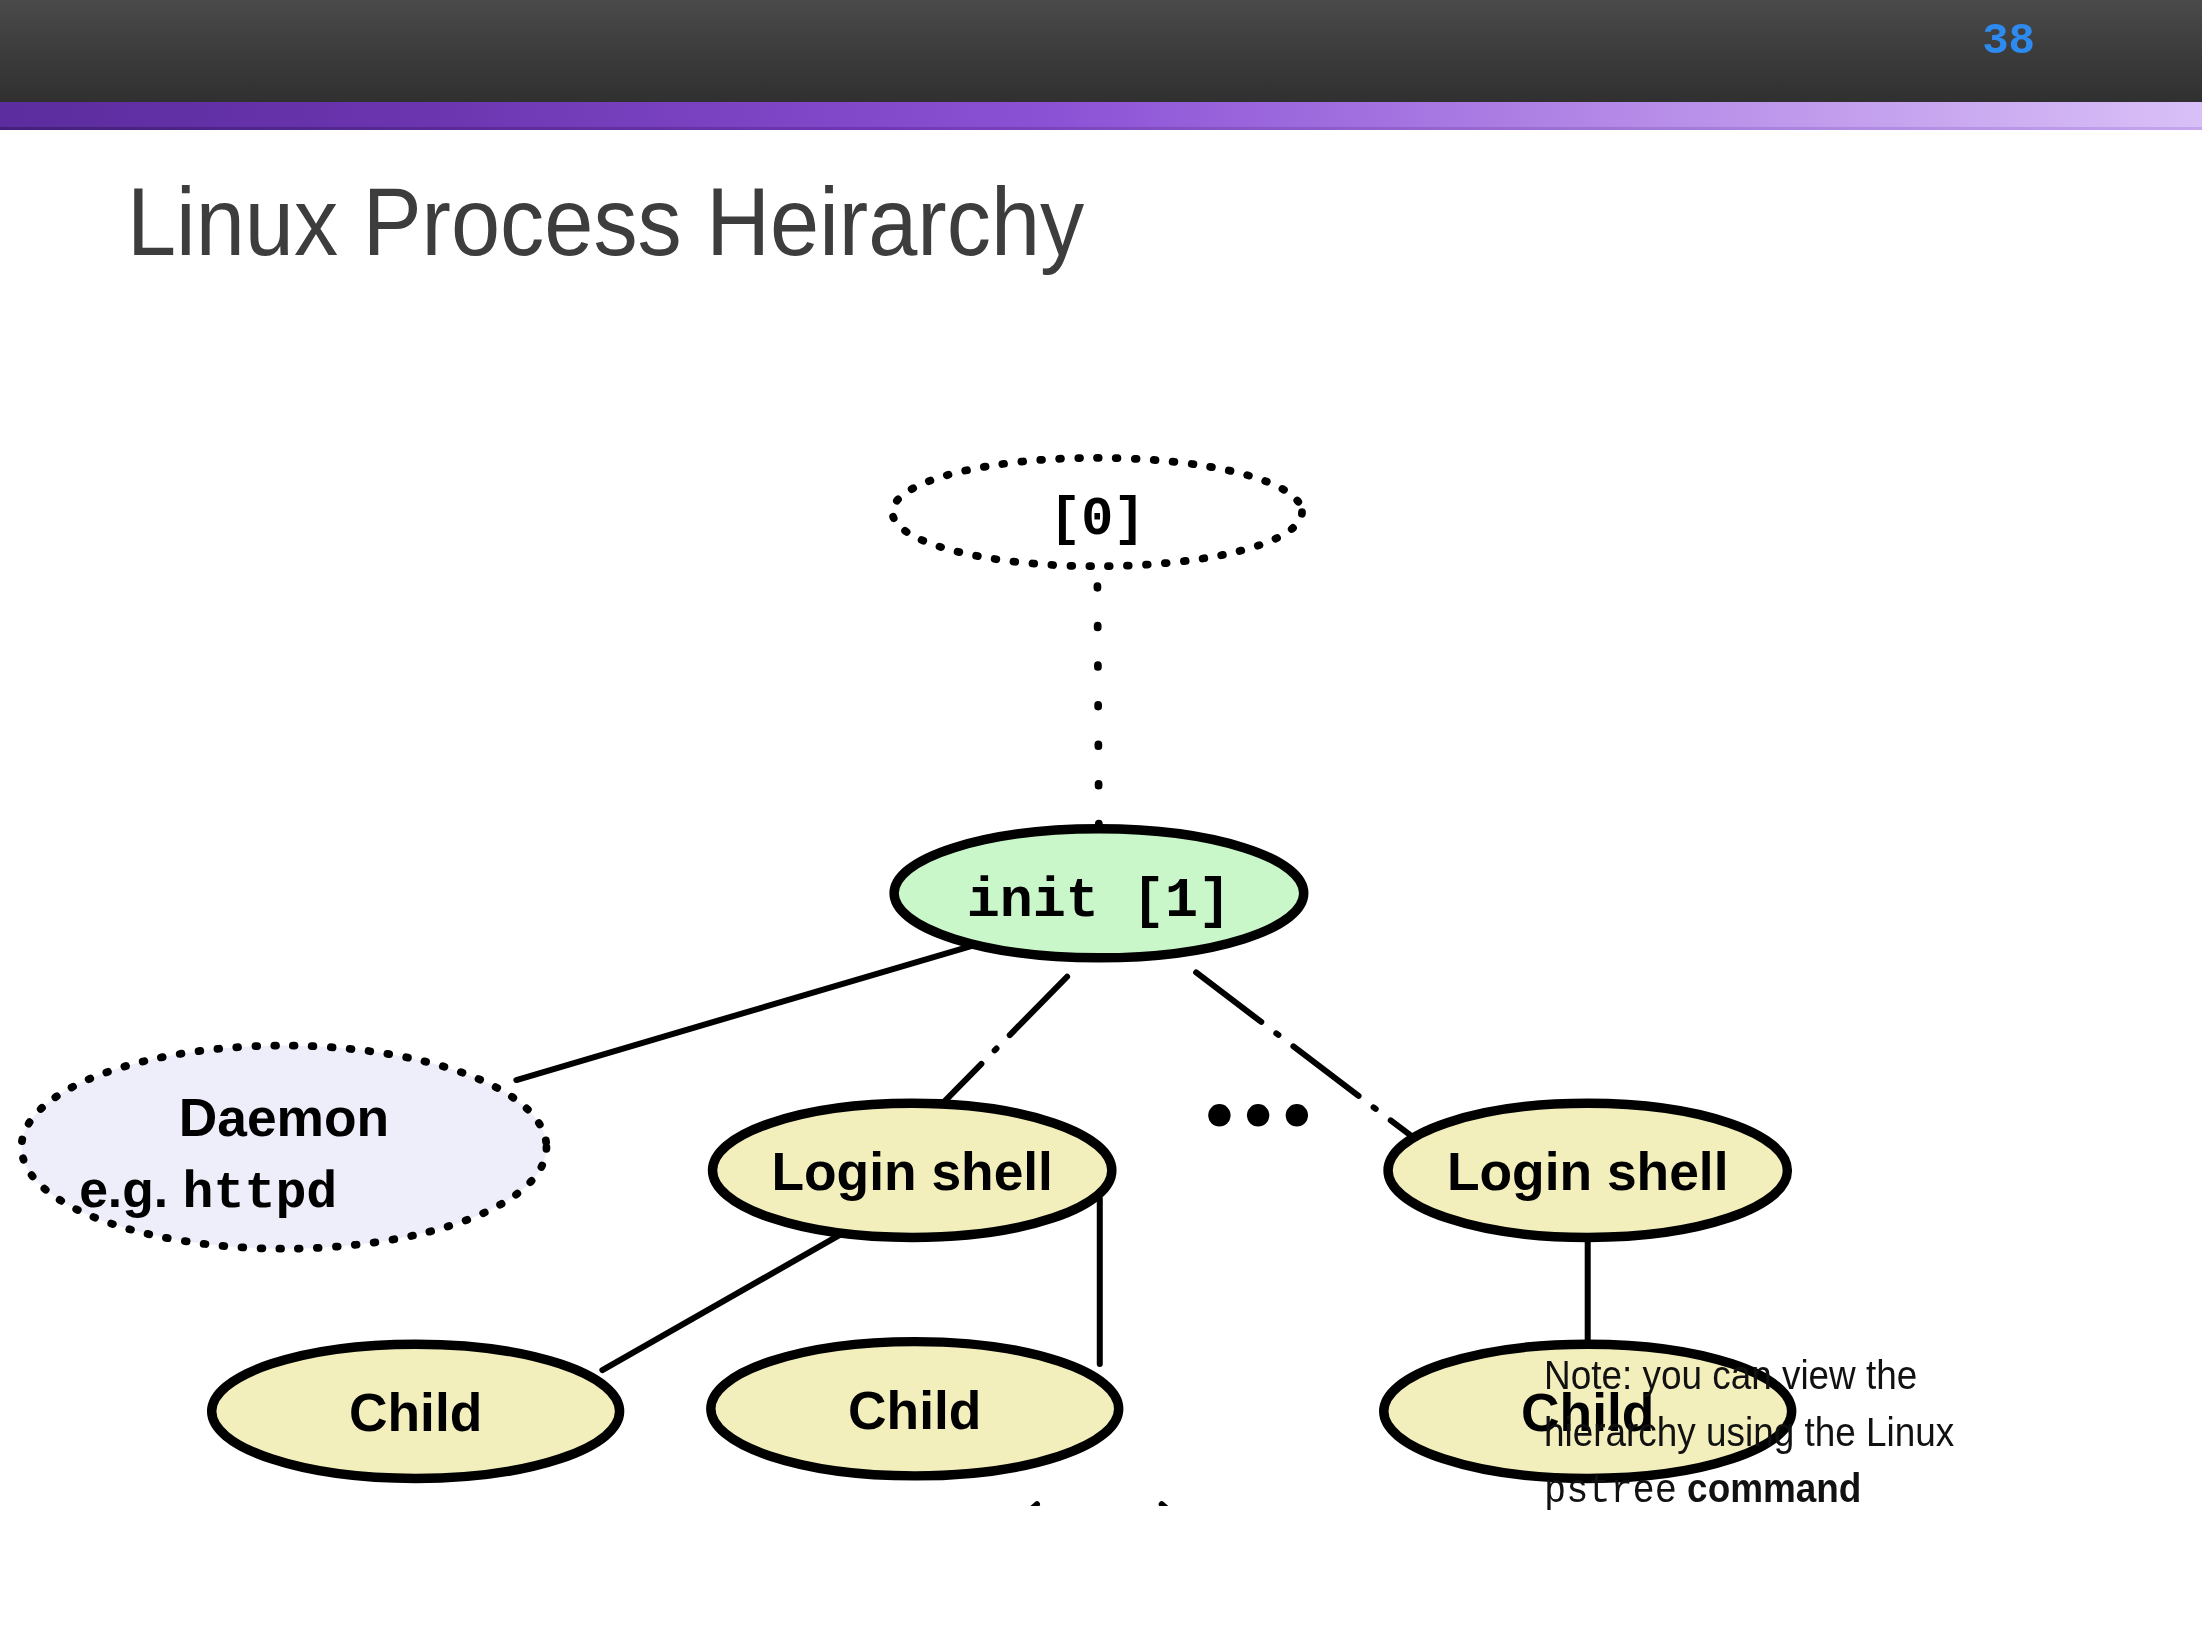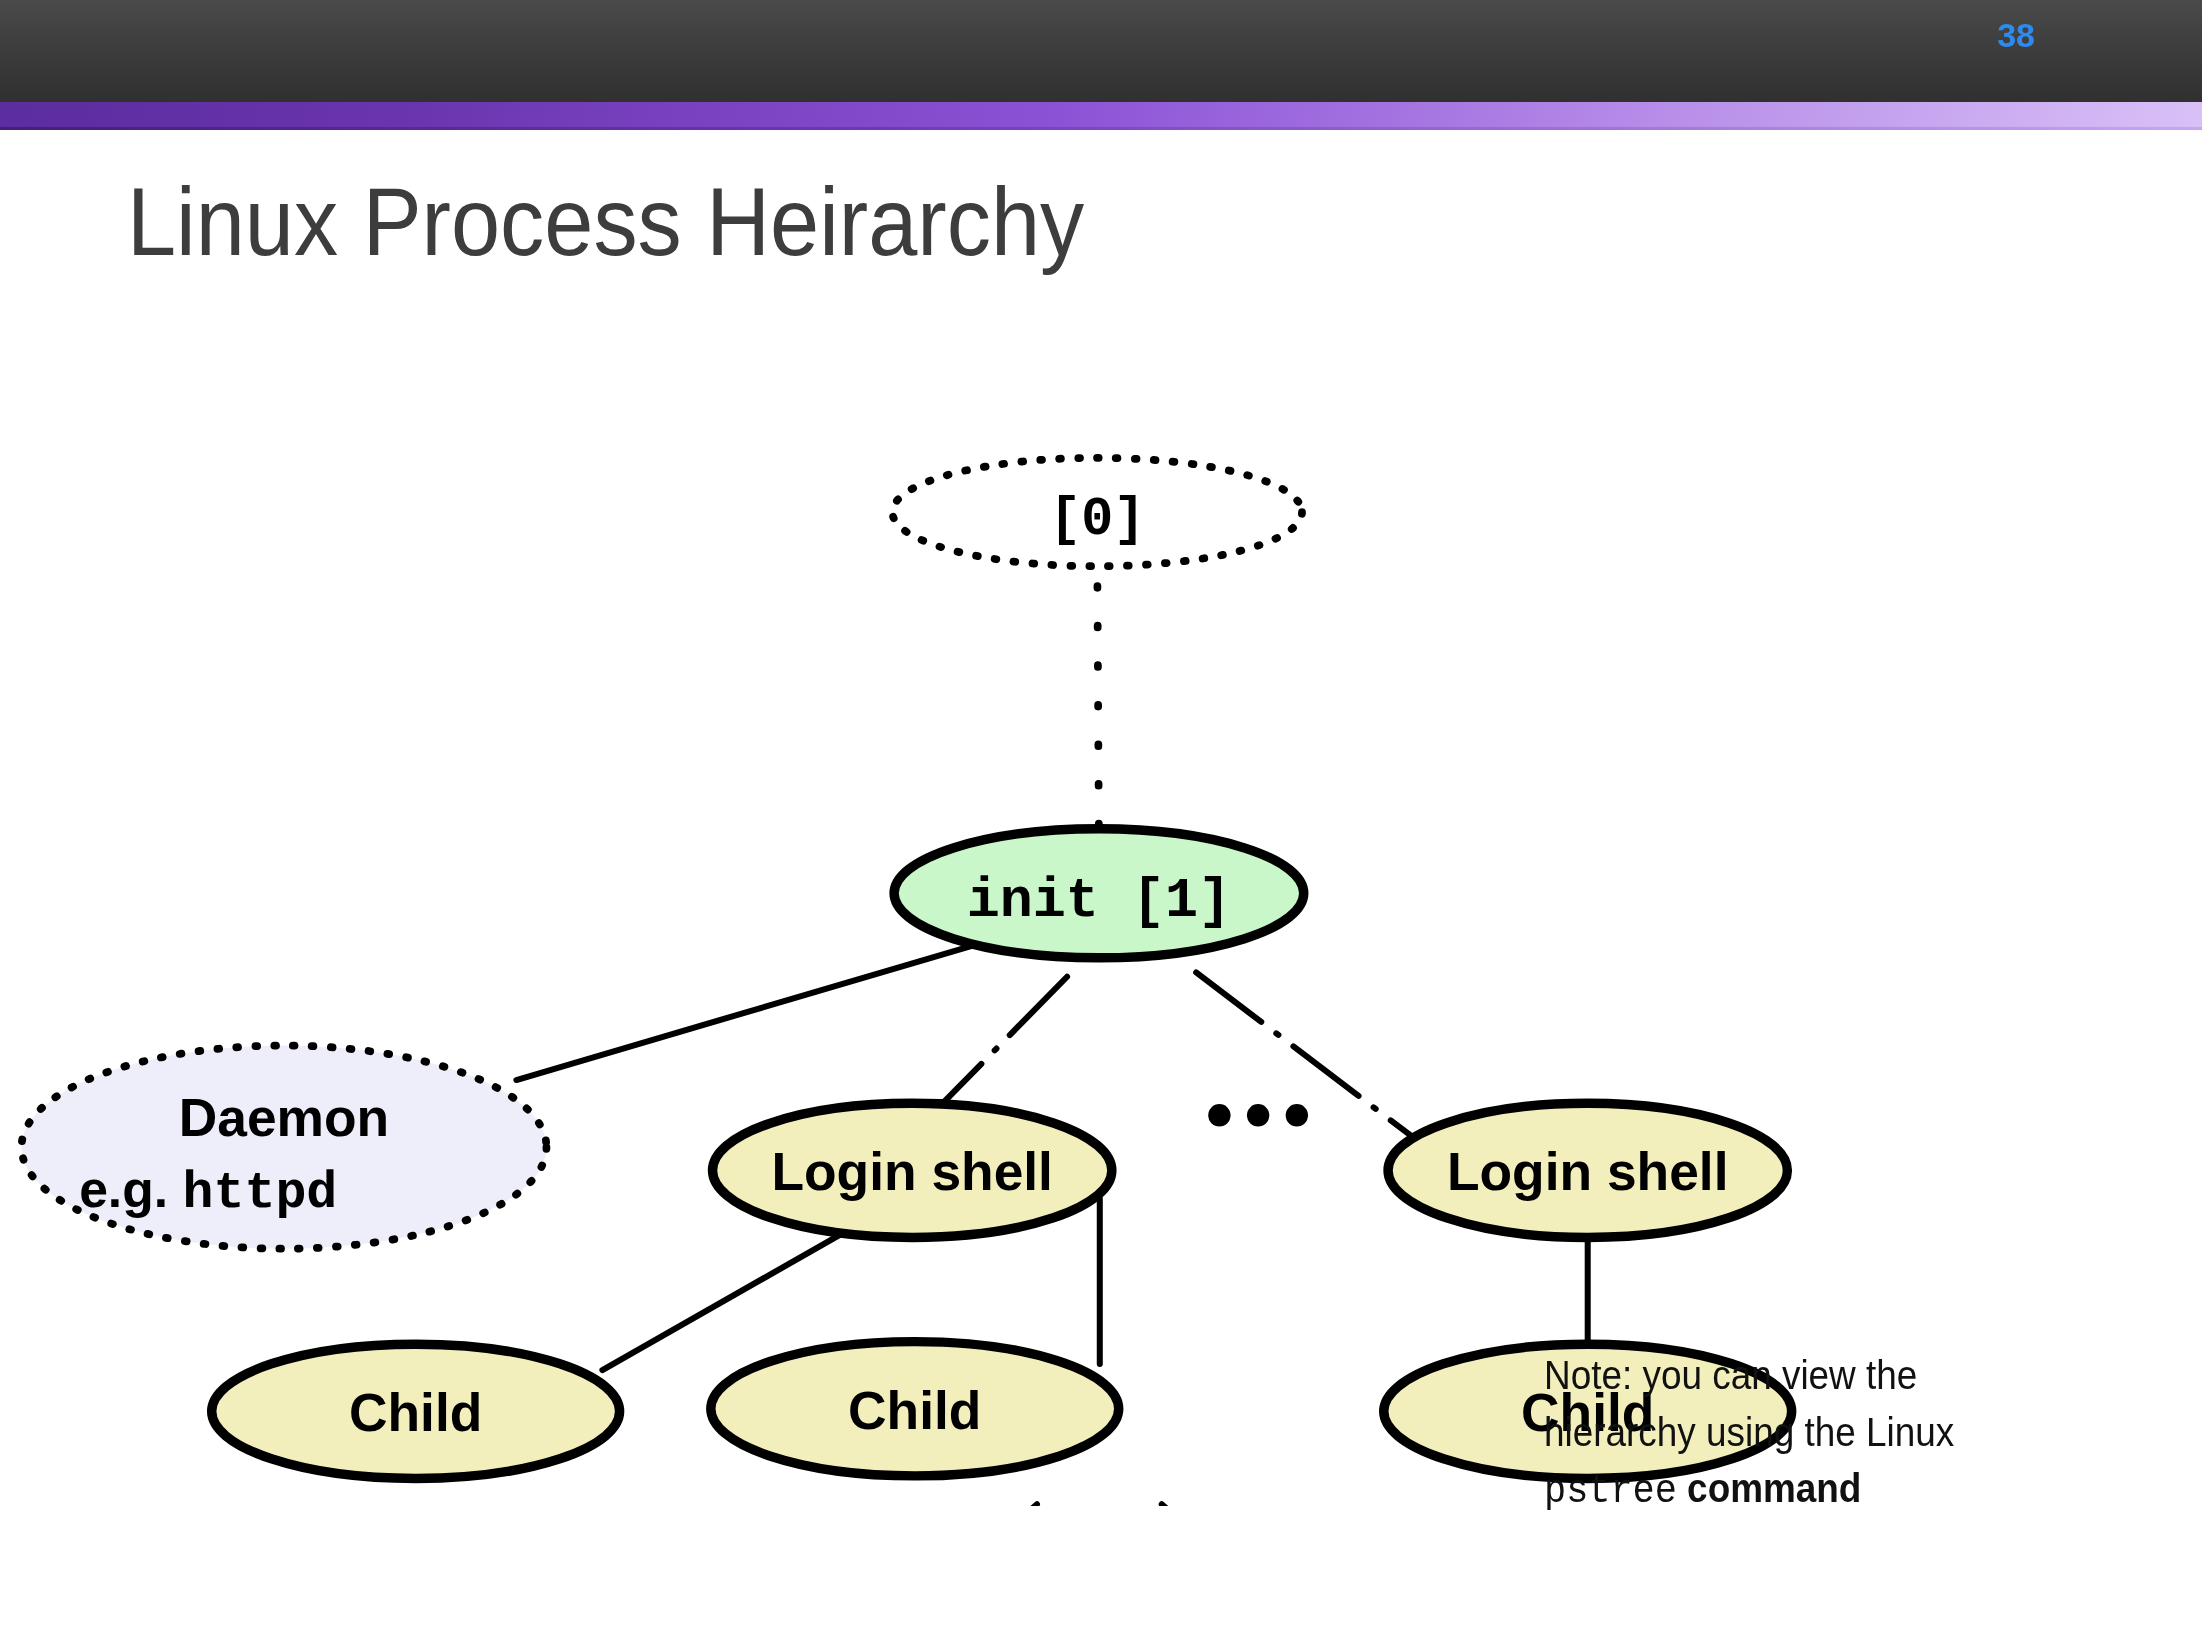--- a/index.html
+++ b/index.html
@@ -20,25 +20,25 @@
     position: absolute;
     left: 0; top: 0;
     width: 2203px;
     height: 102px;
     background: linear-gradient(180deg, #4a4a4a 0%, #3b3b3b 55%, #303030 100%);
   }
   .page-number {
     position: absolute;
     right: 168px;
     top: 15.5px;
-    font-size: 34px;
+    font-size: 44px;
     font-weight: bold;
     color: #2d8bf0;
     letter-spacing: 0px;
-    font-family: Liberation Sans, sans-serif;
+    font-family: Liberation Mono, monospace;
   }
   .accent-strip {
     position: absolute;
     left: 0; top: 102px;
     width: 2203px;
     height: 27.5px;
     background: linear-gradient(90deg, #5b2d9e 0%, #6a34ae 18%, #8c52d6 48%, #b68ce8 75%, #d9c0f7 100%);
   }
   .accent-underline {
     position: absolute;

